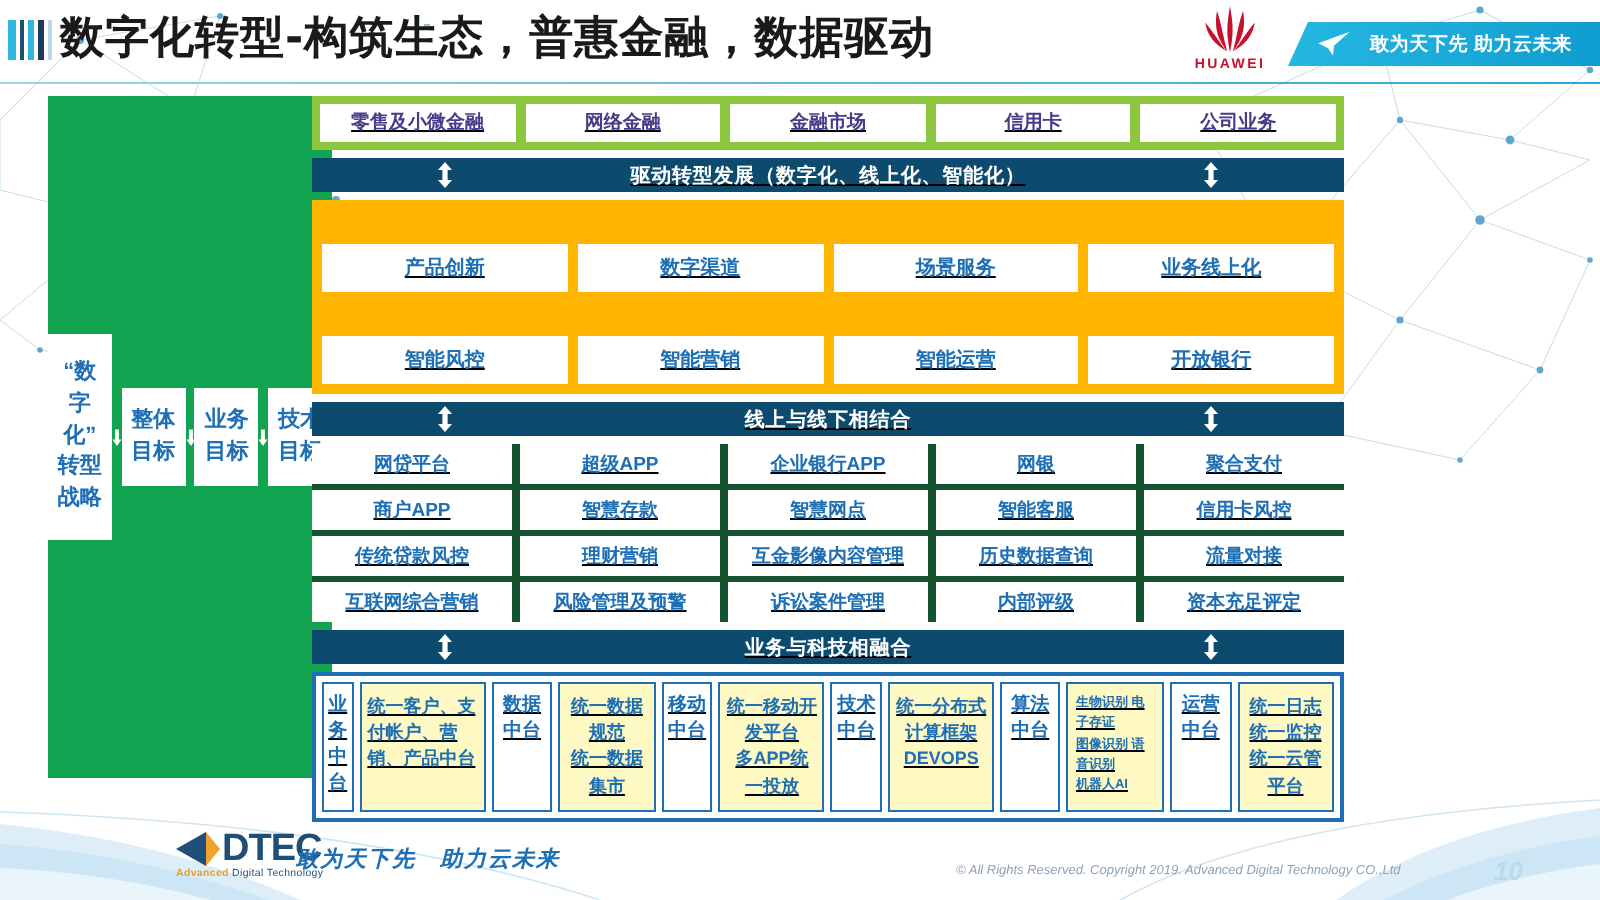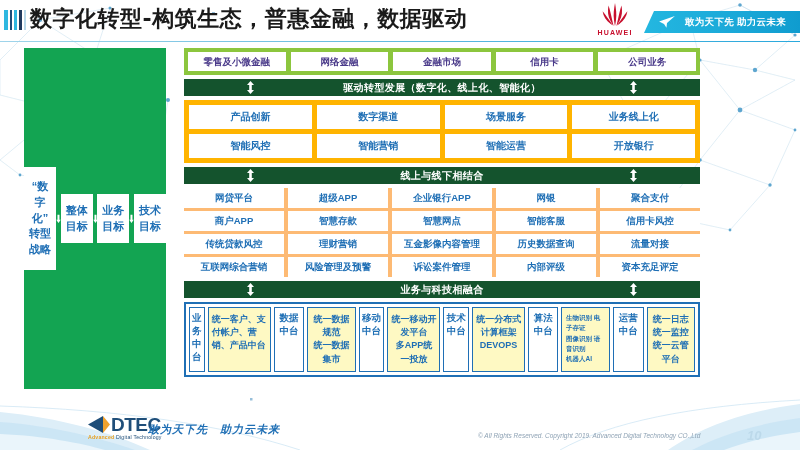--- a/index.html
+++ b/index.html
@@ -71,59 +71,59 @@
   .left-box {
     width: 110px; background: #ffffff; color: #1f6fb5;
     font-size: 11px; font-weight: bold; text-align: center;
     padding: 8px 2px; line-height: 1.45;
     border: 1px solid #ffffff;
   }
   .left-box.tall { padding: 11px 2px; }
   .down-arrow { width: 20px; height: 34px; }
 
   
-  .right-col { position: absolute; left: 184px; top: 48px; width: 516px; }
+  .right-col { position: absolute; left: 156px; top: 48px; width: 516px; text-decoration: underline; }
 
   
   .band-green {
     background: #8cc63e; padding: 4px;
     display: flex; gap: 5px;
   }
   .band-green .cell {
     flex: 1; background: #ffffff; text-align: center;
     font-size: 9.5px; color: #4a3a8a; font-weight: bold;
     padding: 4px 0; line-height: 1.2;
   }
 
   
   .gray-bar {
-    position: relative; height: 17px; background: #14532d; margin-top: 4px;
+    position: relative; height: 17px; background: #0c4a6e; margin-top: 4px;
     display: flex; align-items: center; justify-content: center;
   }
   .gray-bar .gb-text {
     color: #ffffff; font-size: 10px; font-weight: bold; letter-spacing: .4px;
   }
   .gb-arrow { position: absolute; top: 2px; width: 9px; height: 13px; }
   .gb-arrow.left { left: 62px; }
   .gb-arrow.right { right: 62px; }
 
   
   .band-orange {
     background: #ffb400; padding: 5px; margin-top: 4px;
     display: flex; flex-direction: column; gap: 5px;
   }
   .band-orange .row { display: flex; gap: 5px; }
   .band-orange .cell {
     flex: 1; background: #ffffff; text-align: center;
-    font-size: 10px; color: #1f6fb5; font-weight: bold; padding: 5px 0;
+    font-size: 10px; color: #1f6fb5; font-weight: bold; padding: 5px 0; margin-top: 17px;
   }
 
   
   .band-blue {
-    background: #fdba74; padding: 0; margin-top: 4px;
+    background: #14532d; padding: 0; margin-top: 4px;
     display: flex; flex-direction: column; gap: 3px;
   }
   .band-blue .row { display: flex; gap: 4px; }
   .band-blue .cell {
     flex: 1; background: #ffffff; text-align: center;
     font-size: 9.5px; color: #1f6fb5; font-weight: bold; padding: 3.5px 0;
     white-space: nowrap;
   }
 
   

